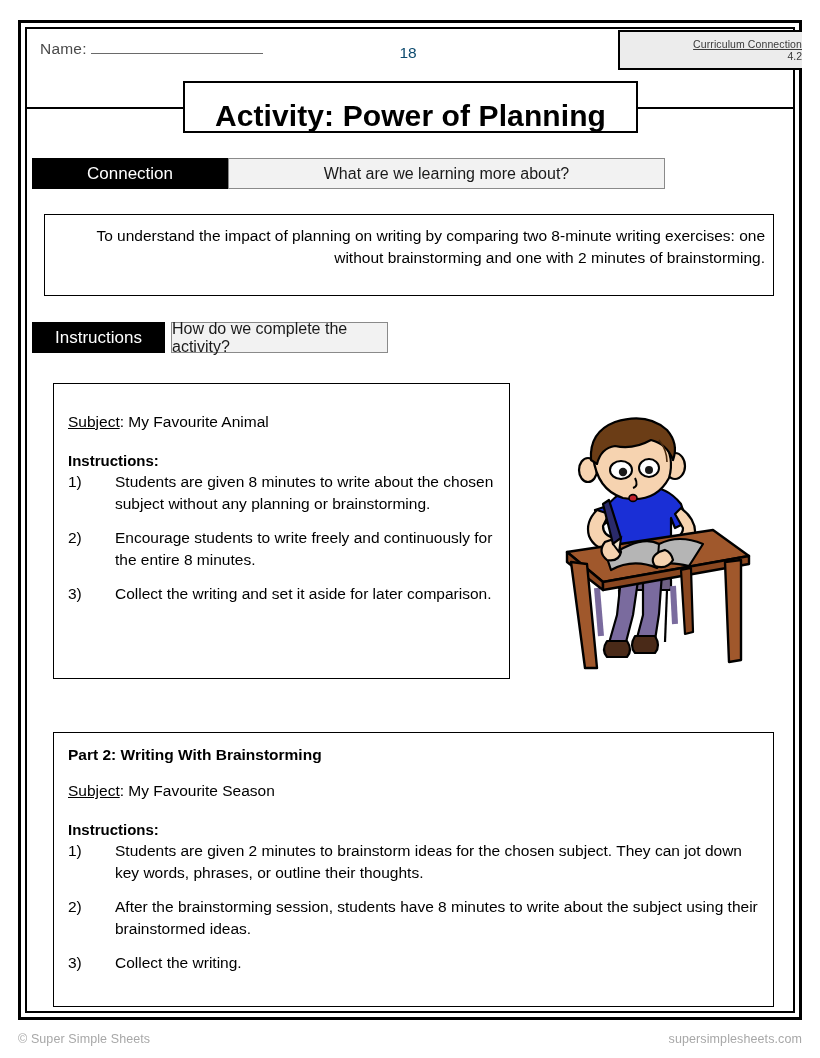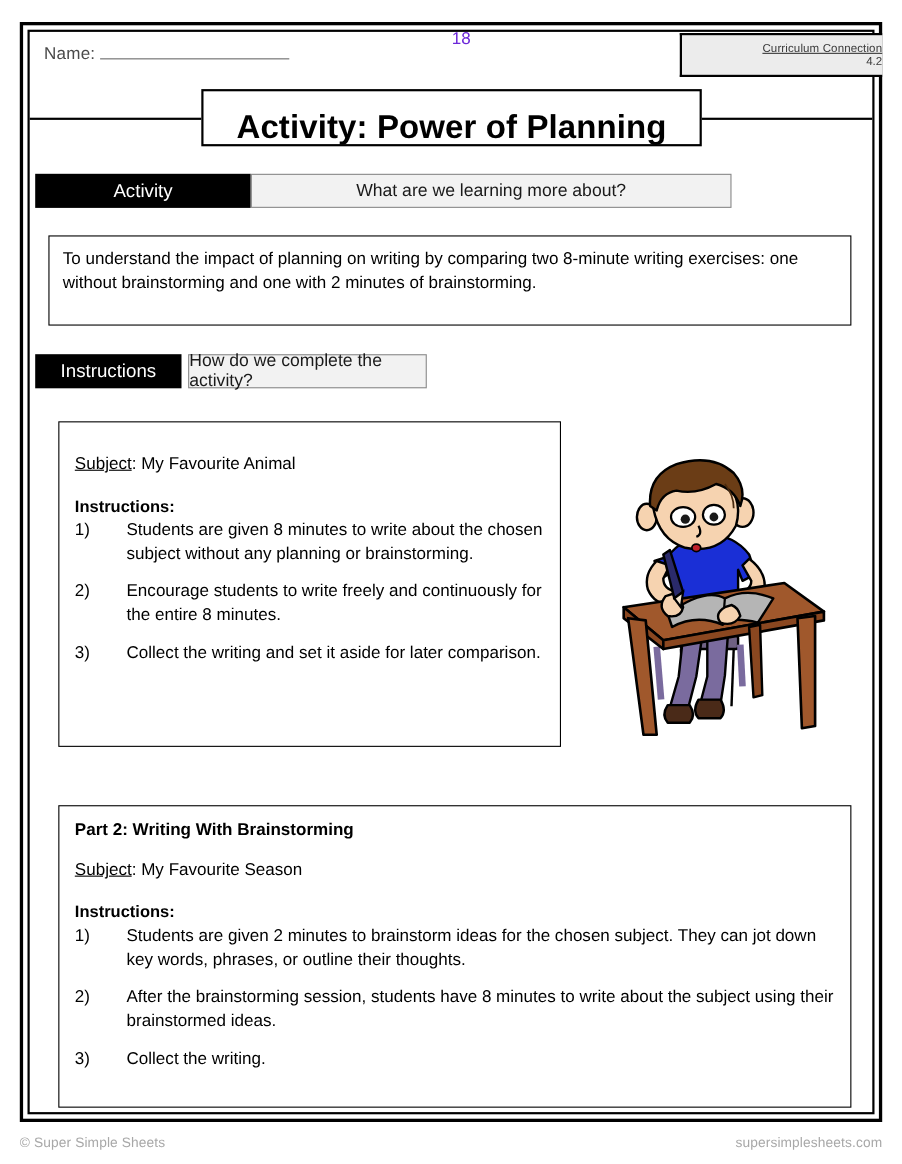--- a/index.html
+++ b/index.html
@@ -58,25 +58,25 @@
   .name-line {
     display: inline-block;
     width: 172px;
     border-bottom: 1.6px solid #6a6a6a;
     height: 13px;
     margin-left: 4px;
   }
   .page-number {
     position: absolute;
     left: 370px;
-    top: 7px;
+    top: 24px;
     width: 40px;
-    text-align: right;
-    font-size: 15.5px;
-    color: #6d28d9;
+    text-align: center;
+    font-size: 15.5px;
+    color: #0c4a6e;
   }
   .curriculum-badge {
     position: absolute;
     right: 0px;
     top: 10px;
     width: 184px;
     height: 40px;
     background: #ececec;
     border: 2.5px solid #000;
     border-right: none;
@@ -163,23 +163,24 @@
 
   
   .objective-box {
     position: absolute;
     left: 26px;
     top: 194px;
     width: 730px;
     height: 82px;
     border: 1.8px solid #000;
     box-sizing: border-box;
-    padding: 10px 28px 0 12px;
+    padding: 10px 8px 0 12px;
     font-size: 15.5px;
     line-height: 1.44;
+    text-align: right;
   }
 
   
   .part-box {
     position: absolute;
     border: 1.8px solid #000;
     box-sizing: border-box;
     background: #fff;
     padding: 12px 14px 12px 14px;
   }
@@ -266,21 +267,21 @@
     <span class="cc-title">Curriculum Connection</span>
     <span class="cc-code">4.2</span>
   </div>
 
   <div class="title-rule"></div>
   <div class="title-box">
     <span class="title-text">Activity: Power of Planning</span>
   </div>
 
   <div class="section-head" id="objective-head">
-    <div class="tag">Activity</div>
+    <div class="tag">Connection</div>
     <div class="prompt">What are we learning more about?</div>
   </div>
 
   <div class="objective-box">
     <span>To understand the impact of planning on writing by comparing two 8-minute writing exercises: one without brainstorming and one with 2 minutes of brainstorming.</span>
   </div>
 
   <div class="section-head" id="instructions-head">
     <div class="tag">Instructions</div>
     <div class="prompt">How do we complete the activity?</div>

